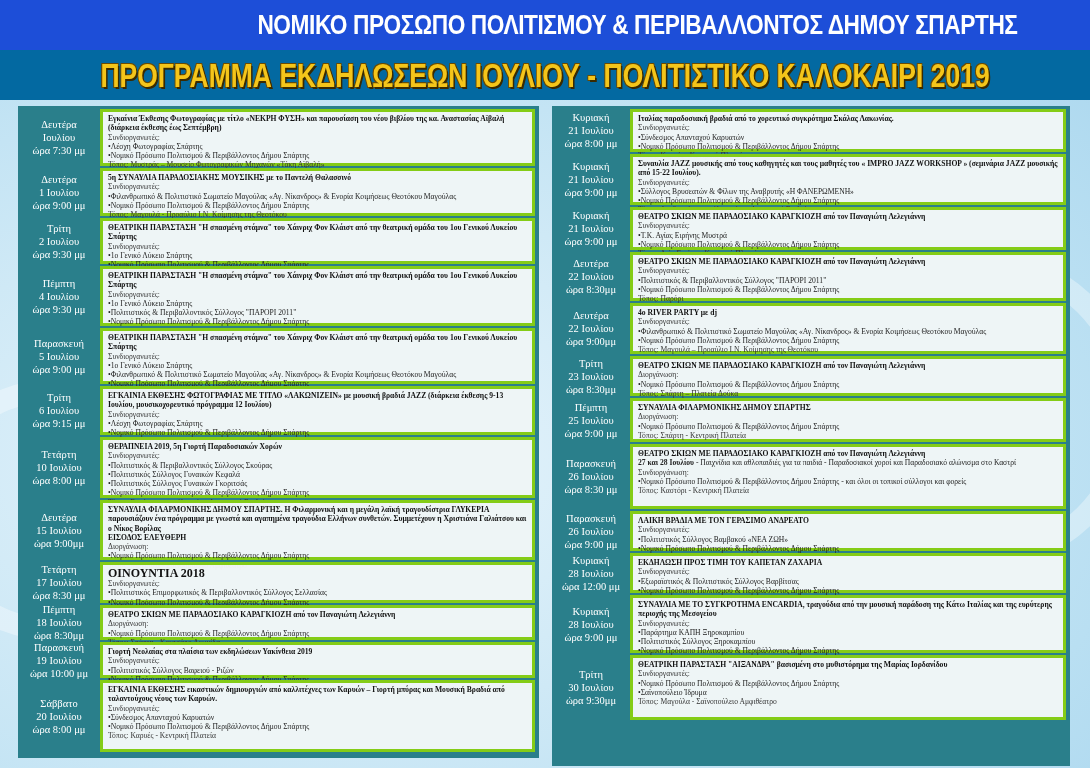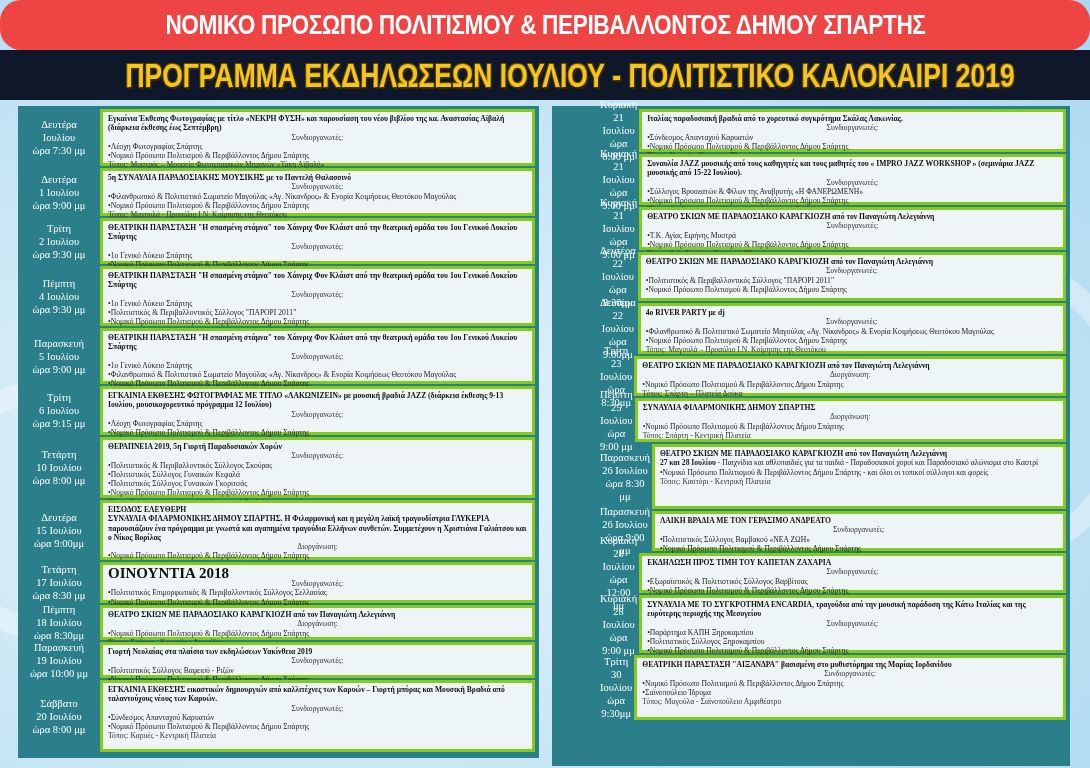--- a/index.html
+++ b/index.html
@@ -9,32 +9,32 @@
     background: radial-gradient(ellipse at 30% 60%, #e8f5fc 0%, #cfe9f6 40%, #b9dff2 75%, #a9d6ee 100%);
     position: relative;
   }
   .deco {
     position: absolute; border-radius: 50%;
     border: 22px solid rgba(255,255,255,0.35);
     pointer-events: none;
   }
   .banner {
     position: absolute; left: 0; top: 0; width: 1090px; height: 50px;
-    background: #ef4444;
-    display: flex; align-items: center; justify-content: center; border-radius: 21px;
+    background: #1d4ed8;
+    display: flex; align-items: center; justify-content: flex-end;
   }
   .banner-title {
     font-family: "Liberation Sans", sans-serif;
     color: #ffffff; font-size: 27px; font-weight: bold;
     letter-spacing: -0.5px; transform: scaleX(0.84); white-space: nowrap;
   }
   .subtitle-bar {
     position: absolute; left: 0; top: 50px; width: 1090px; height: 50px;
-    background: #0f172a;
-    display: flex; align-items: center; justify-content: flex-start;
+    background: #0369a1;
+    display: flex; align-items: center; justify-content: center;
   }
   .subtitle {
     font-family: "Liberation Sans", sans-serif;
     color: #f4c51a; font-size: 34px; font-weight: bold;
     transform: scaleX(0.78); white-space: nowrap;
     text-shadow: 2px 2px 0 #3a2a00, -1px -1px 0 #6b4b00, 1px -1px 0 #6b4b00, -1px 1px 0 #6b4b00;
     letter-spacing: 0px;
   }
   .col {
     position: absolute; top: 106px;
@@ -46,32 +46,32 @@
   .row {
     display: flex; border-bottom: 2px solid #2a7f8b;
   }
   .row:last-child { border-bottom: none; }
   .date {
     flex: 0 0 82px; color: #ffffff; text-align: center;
     font-size: 10.5px; line-height: 13px;
     display: flex; flex-direction: column; justify-content: center;
     padding: 2px 2px;
   }
-  .col.right .date { flex-basis: 78px; padding-left: 48px; }
+  .col.right .date { flex-basis: 78px; }
   .cell {
     flex: 1; background: rgba(255,255,255,0.92);
     font-size: 7.6px; line-height: 9.3px; color: #222;
     padding: 2px 5px 3px 5px;
     border: 3px solid #84cc16;
   }
   .cell .ttl { font-weight: bold; color: #111; }
-  .cell .org { color: #333; text-align: center; }
+  .cell .org { color: #333; }
   .cell .bul::before { content: "\2022"; }
   .cell .place { color: #333; }
-  .cell.bigt .ttl { font-size: 15px; line-height: 12px; }
+  .cell.bigt .ttl { font-size: 12px; line-height: 12px; }
 </style>
 </head>
 <body>
 
 <div class="deco" style="left:-80px;top:380px;width:260px;height:260px;"></div>
 <div class="deco" style="left:820px;top:250px;width:320px;height:320px;"></div>
 <div class="deco" style="left:250px;top:180px;width:180px;height:180px;"></div>
 
 <div class="banner">
   <div class="banner-title">ΝΟΜΙΚΟ ΠΡΟΣΩΠΟ ΠΟΛΙΤΙΣΜΟΥ &amp; ΠΕΡΙΒΑΛΛΟΝΤΟΣ ΔΗΜΟΥ ΣΠΑΡΤΗΣ</div>
@@ -183,22 +183,22 @@
         <div class="place">Τόπος: Σκούρα – προαύλιο χώρο Δημοτικού Σχολείου</div>
       </div>
     </div>
     <div class="row" style="height: 62px;">
       <div class="date">
         <div>Δευτέρα</div>
         <div>15 Ιουλίου</div>
         <div>ώρα 9:00μμ</div>
       </div>
       <div class="cell">
+        <div class="ttl">ΣΥΝΑΥΛΙΑ ΦΙΛΑΡΜΟΝΙΚΗΣ ΔΗΜΟΥ ΣΠΑΡΤΗΣ. Η Φιλαρμονική και η μεγάλη λαϊκή τραγουδίστρια ΓΛΥΚΕΡΙΑ παρουσιάζουν ένα πρόγραμμα με γνωστά και αγαπημένα τραγούδια Ελλήνων συνθετών. Συμμετέχουν η Χριστιάνα Γαλιάτσου και ο Νίκος Βορίλας</div>
         <div class="ttl">ΕΙΣΟΔΟΣ ΕΛΕΥΘΕΡΗ</div>
-        <div class="ttl">ΣΥΝΑΥΛΙΑ ΦΙΛΑΡΜΟΝΙΚΗΣ ΔΗΜΟΥ ΣΠΑΡΤΗΣ. Η Φιλαρμονική και η μεγάλη λαϊκή τραγουδίστρια ΓΛΥΚΕΡΙΑ παρουσιάζουν ένα πρόγραμμα με γνωστά και αγαπημένα τραγούδια Ελλήνων συνθετών. Συμμετέχουν η Χριστιάνα Γαλιάτσου και ο Νίκος Βορίλας</div>
         <div class="org">Διοργάνωση:</div>
         <div class="bul">Νομικό Πρόσωπο Πολιτισμού &amp; Περιβάλλοντος Δήμου Σπάρτης</div>
         <div class="place">Τόπος: Μαγούλα - Σαϊνοπούλειο Αμφιθέατρο</div>
       </div>
     </div>
     <div class="row" style="height: 43px;">
       <div class="date">
         <div>Τετάρτη</div>
         <div>17 Ιουλίου</div>
         <div>ώρα 8:30 μμ</div>
@@ -300,20 +300,21 @@
       <div class="date">
         <div>Δευτέρα</div>
         <div>22 Ιουλίου</div>
         <div>ώρα 8:30μμ</div>
       </div>
       <div class="cell">
         <div class="ttl">ΘΕΑΤΡΟ ΣΚΙΩΝ ΜΕ ΠΑΡΑΔΟΣΙΑΚΟ ΚΑΡΑΓΚΙΟΖΗ από τον Παναγιώτη Λελεγιάννη</div>
         <div class="org">Συνδιοργανωτές:</div>
         <div class="bul">Πολιτιστικός &amp; Περιβαλλοντικός Σύλλογος "ΠΑΡΟΡΙ 2011"</div>
         <div class="bul">Νομικό Πρόσωπο Πολιτισμού &amp; Περιβάλλοντος Δήμου Σπάρτης</div>
+        <div class="place">Τόπος: Παρόρι</div>
       </div>
     </div>
     <div class="row" style="height: 53px;">
       <div class="date">
         <div>Δευτέρα</div>
         <div>22 Ιουλίου</div>
         <div>ώρα 9:00μμ</div>
       </div>
       <div class="cell">
         <div class="ttl">4ο RIVER PARTY με dj</div>
@@ -351,20 +352,21 @@
     </div>
     <div class="row" style="height: 67px;">
       <div class="date">
         <div>Παρασκευή</div>
         <div>26 Ιουλίου</div>
         <div>ώρα 8:30 μμ</div>
       </div>
       <div class="cell">
         <div class="ttl">ΘΕΑΤΡΟ ΣΚΙΩΝ ΜΕ ΠΑΡΑΔΟΣΙΑΚΟ ΚΑΡΑΓΚΙΟΖΗ από τον Παναγιώτη Λελεγιάννη</div>
         <div><b>27 και 28 Ιουλίου</b><span> - Παιχνίδια και αθλοπαιδιές για τα παιδιά - Παραδοσιακοί χοροί και Παραδοσιακό αλώνισμα στο Καστρί</span></div>
+        <div class="org">Συνδιοργάνωση:</div>
         <div class="bul">Νομικό Πρόσωπο Πολιτισμού &amp; Περιβάλλοντος Δήμου Σπάρτης - και όλοι οι τοπικοί σύλλογοι και φορείς</div>
         <div class="place">Τόπος: Καστόρι - Κεντρική Πλατεία</div>
       </div>
     </div>
     <div class="row" style="height: 42px;">
       <div class="date">
         <div>Παρασκευή</div>
         <div>26 Ιουλίου</div>
         <div>ώρα 9:00 μμ</div>
       </div>

